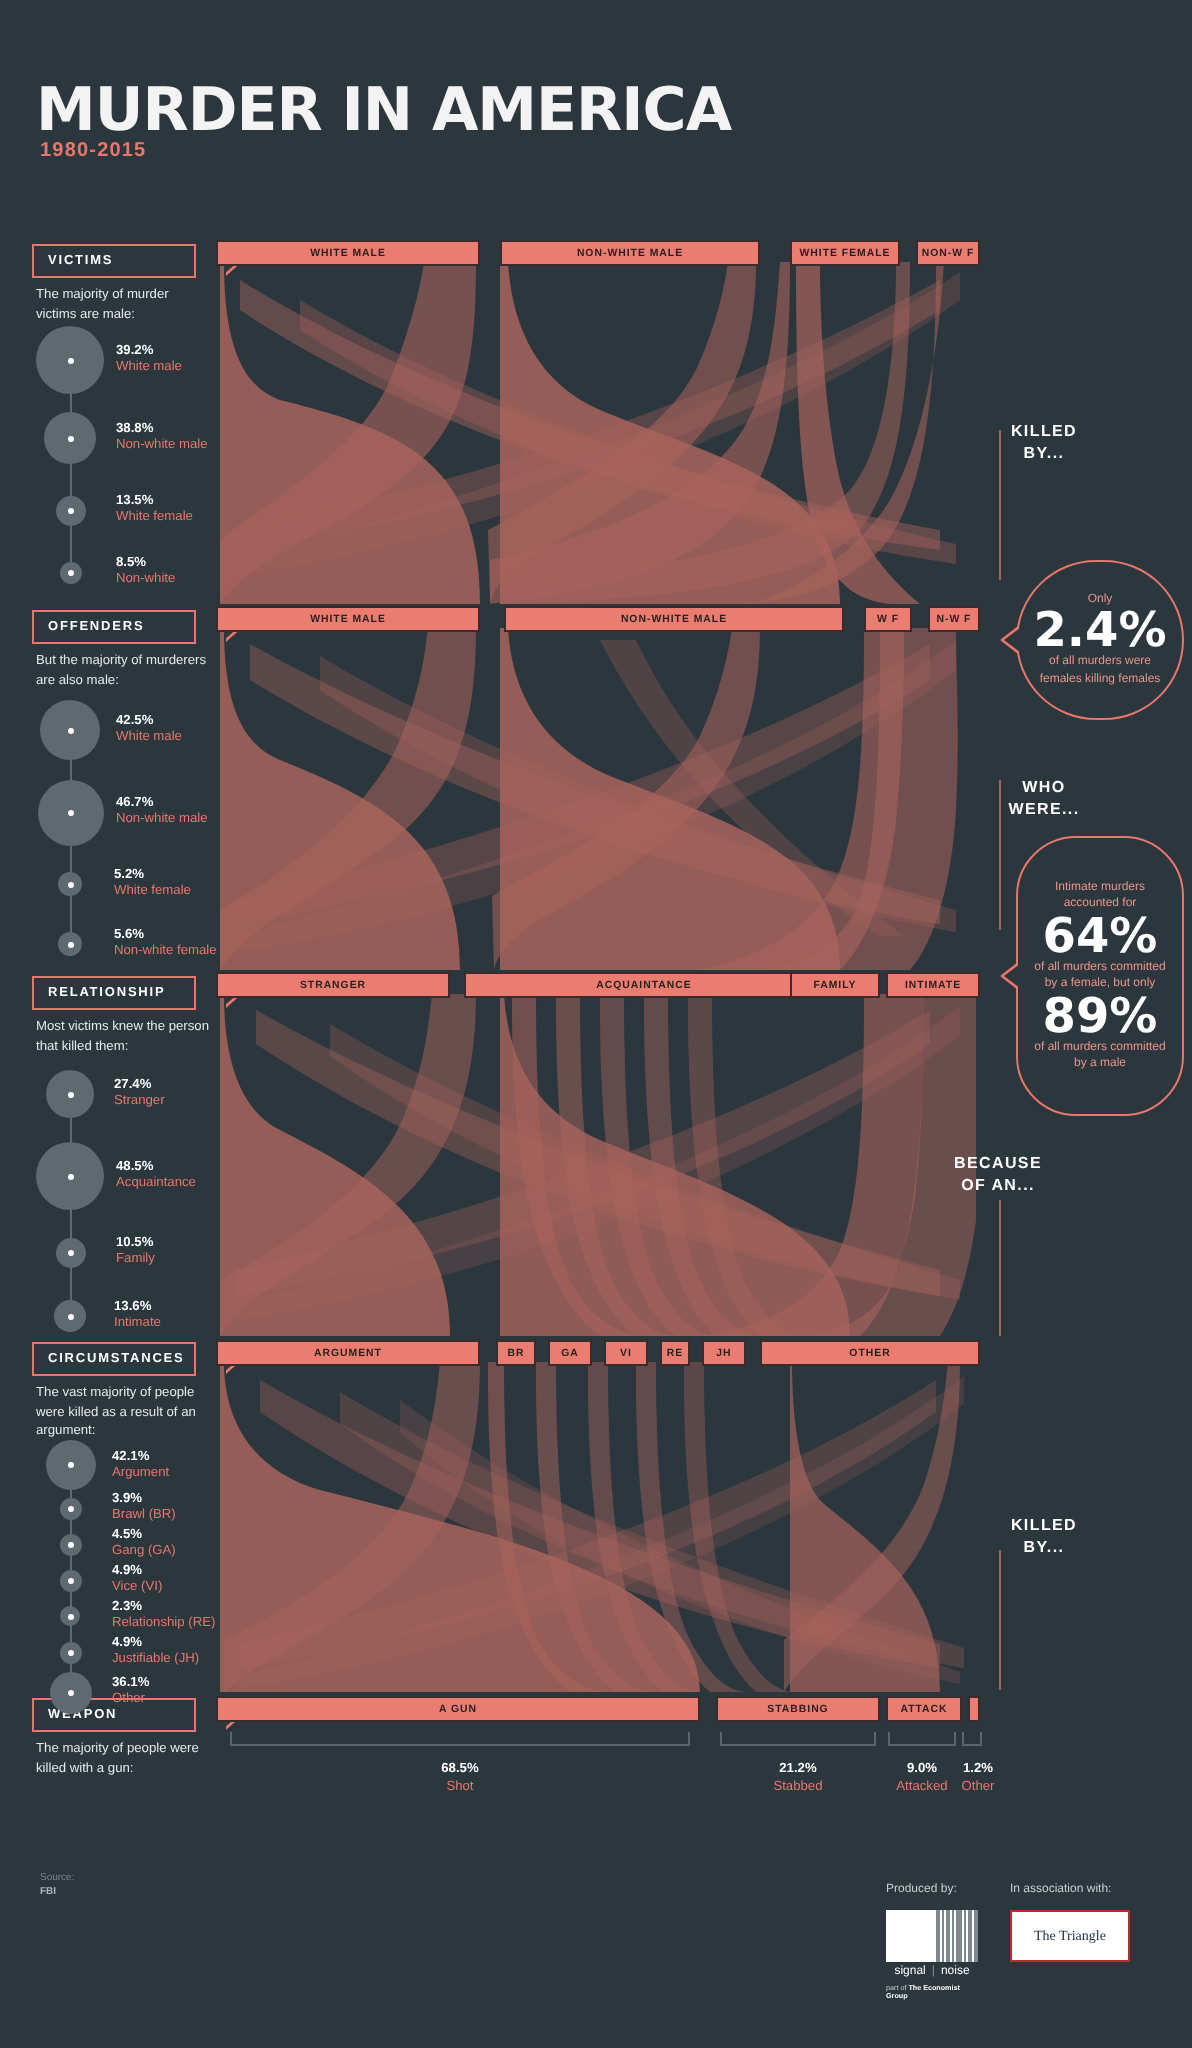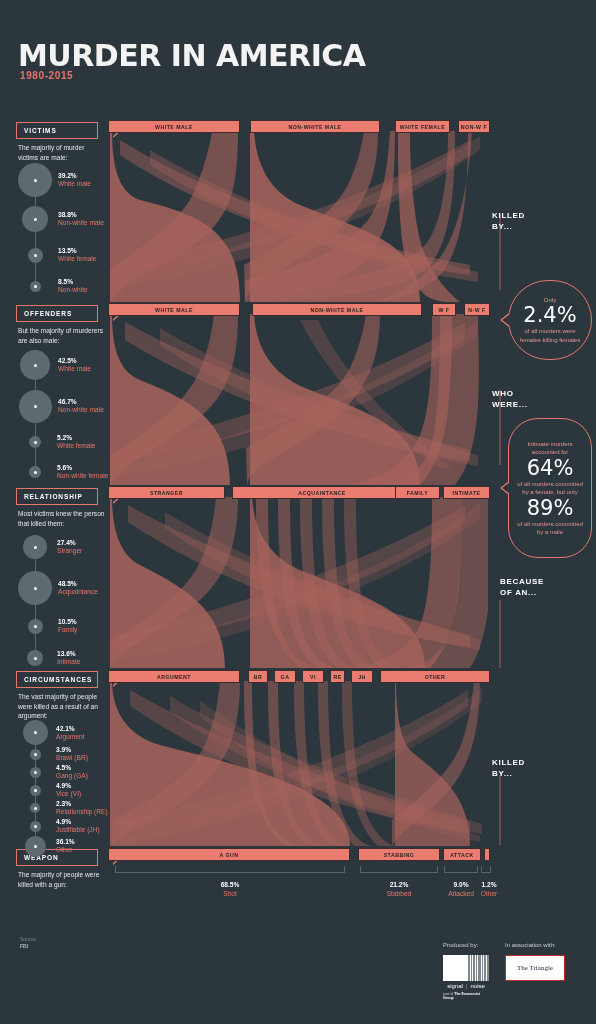--- a/index.html
+++ b/index.html
@@ -74,30 +74,30 @@
     display:flex;align-items:center;justify-content:center;
   }
   .node span{
     font-size:5.2px;font-weight:bold;letter-spacing:0.5px;color:#2b2021;
     white-space:nowrap;
   }
 
   
   .stepnote{
     position:absolute;font-size:8px;font-weight:bold;letter-spacing:0.7px;
-    color:#ffffff;line-height:11px;width:60px;
+    color:#ffffff;text-align:center;line-height:11px;width:60px;
   }
   .callout{
     position:absolute;border:1px solid #e8776b;border-radius:44px;
     width:84px;box-sizing:border-box;text-align:center;
     display:flex;flex-direction:column;align-items:center;justify-content:center;
     padding:8px 6px;
   }
   .callout .big{
-    font-size:21px;font-weight:normal;color:#ffffff;line-height:23px;
+    font-size:24px;font-weight:bold;color:#ffffff;line-height:23px;
     font-family:"DejaVu Sans", sans-serif;
   }
   .callout .small{font-size:6px;line-height:8.5px;color:#e8968c;}
   .callout .pre{font-size:6px;line-height:8.5px;color:#e8968c;}
   .callout .beak{
     position:absolute;left:-9px;top:50%;margin-top:-7px;
     width:0;height:0;border-top:7px solid transparent;
     border-bottom:7px solid transparent;border-right:9px solid #e8776b;
   }
   .callout .beak-in{
@@ -552,21 +552,21 @@
   </div>
 
   <div class="stepnote" style="left:492px;top:210px;">
     <span>KILLED</span><br>
     <span>BY...</span>
   </div>
   <div class="stepnote" style="left:492px;top:388px;">
     <span>WHO</span><br>
     <span>WERE...</span>
   </div>
-  <div class="stepnote" style="left:500px;top:576px;width:70px;">
+  <div class="stepnote" style="left:464px;top:576px;width:70px;">
     <span>BECAUSE</span><br>
     <span>OF AN...</span>
   </div>
   <div class="stepnote" style="left:492px;top:757px;">
     <span>KILLED</span><br>
     <span>BY...</span>
   </div>
 
   <div class="callout" style="left:508px;top:280px;height:80px;">
     <div class="beak"></div>

